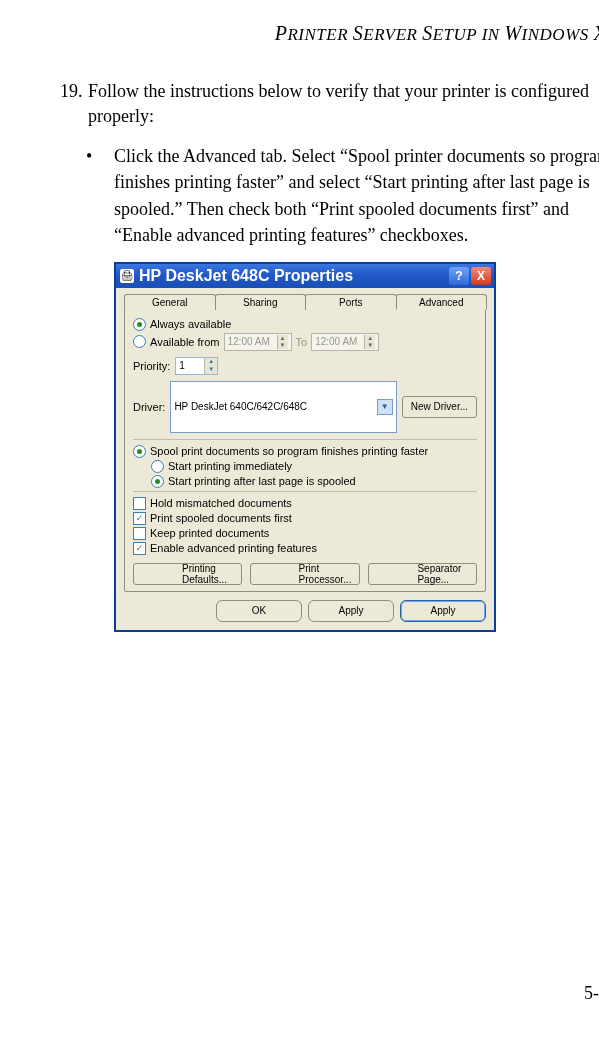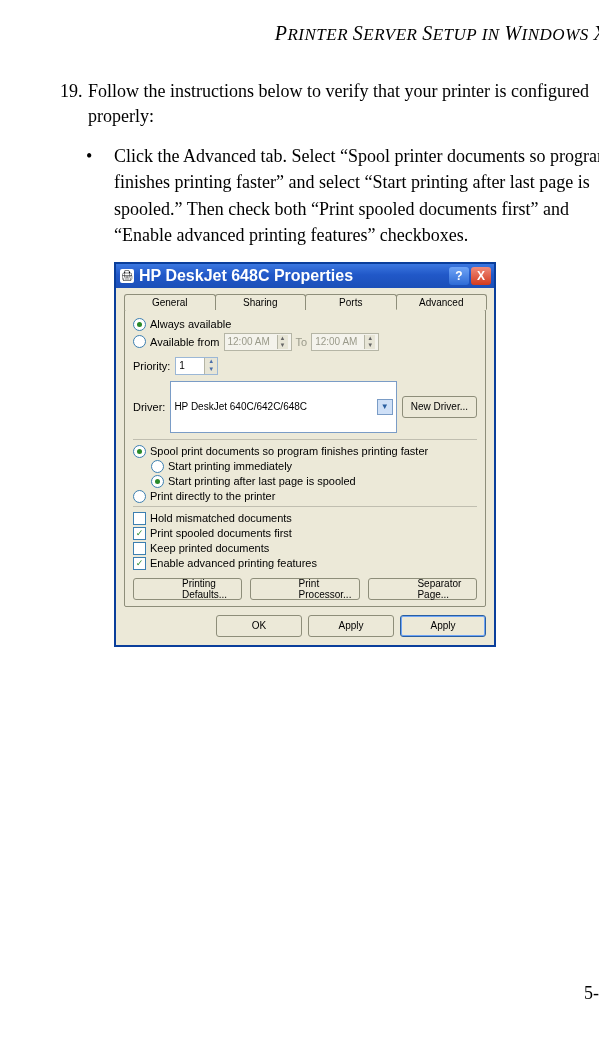--- a/index.html
+++ b/index.html
@@ -269,21 +269,21 @@
     margin-top: 8px;
   }
   .triple-btn-row .xp-btn { flex: 1; padding-left: 48px; }
 
   .bottom-btn-row {
     display: flex;
     justify-content: flex-end;
     gap: 6px;
     margin-top: 8px;
   }
-  .bottom-btn-row .xp-btn { width: 68px; }
+  .bottom-btn-row .xp-btn { width: 68px; border-radius: 6px; }
   .xp-btn.default-focus { border: 1px solid #2a5fa0; box-shadow: inset 0 0 0 1px #6fa4f6; }
 
   .pagenum {
     position: absolute;
     bottom: 8px;
     right: 22px;
     font-size: 18px;
     font-family: Garamond, "Times New Roman", serif;
   }
 </style>
@@ -376,24 +376,20 @@
             <span class="opt-label">Spool print documents so program finishes printing faster</span>
           </div>
           <div class="radio-row sub-radio">
             <span class="radio"></span>
             <span class="opt-label">Start printing immediately</span>
           </div>
           <div class="radio-row sub-radio">
             <span class="radio on"></span>
             <span class="opt-label">Start printing after last page is spooled</span>
           </div>
-          <div class="radio-row">
-            <span class="radio"></span>
-            <span class="opt-label">Print directly to the printer</span>
-          </div>
 
           <div class="hr"></div>
 
           <div class="check-row">
             <span class="check"></span>
             <span class="opt-label">Hold mismatched documents</span>
           </div>
           <div class="check-row">
             <span class="check">✓</span>
             <span class="opt-label">Print spooled documents first</span>

